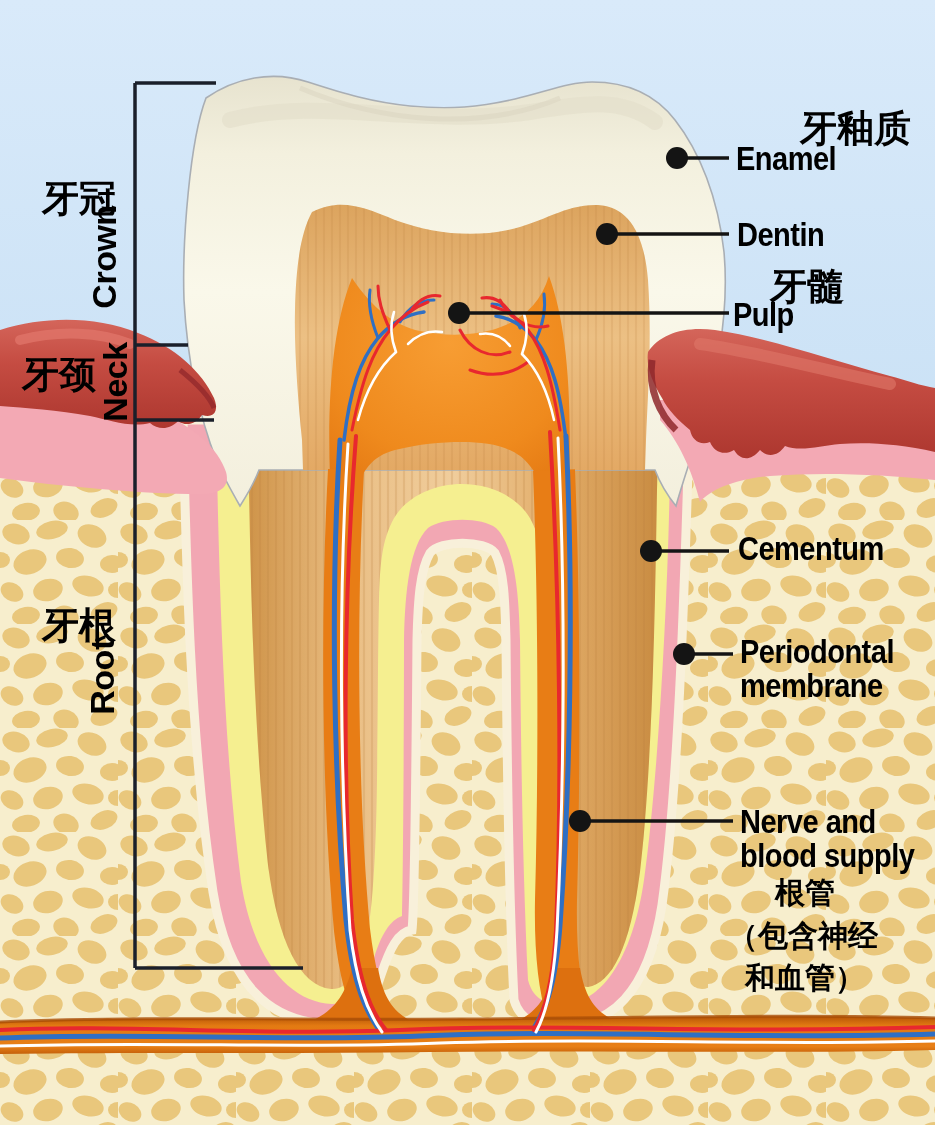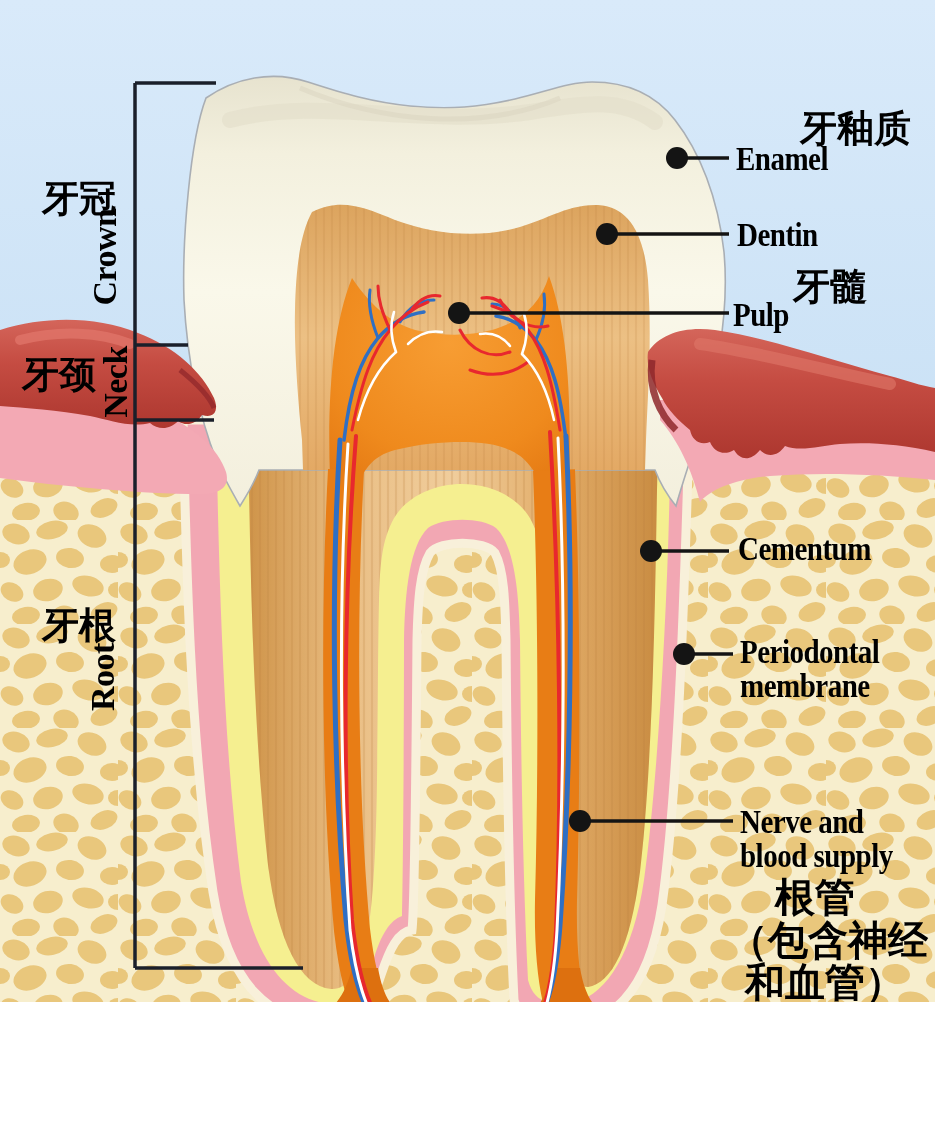--- a/index.html
+++ b/index.html
@@ -1,21 +1,21 @@
 <!DOCTYPE html>
 <html><head>
 <meta charset="utf-8">
 <style>
   html,body{margin:0;padding:0;background:#fff;}
-  .stage{position:relative;width:935px;height:1002px;overflow:hidden;
-         font-family:Liberation Serif, serif;}
+  .stage{position:relative;width:935px;height:1125px;overflow:hidden;
+         font-family:Liberation Sans, sans-serif;}
   .stage svg{position:absolute;left:0;top:0;}
   .lbl{position:absolute;white-space:nowrap;color:#000;line-height:1.04;}
   .zh{font-size:37px;font-weight:700;}
-  .zh-big{font-size:40px;font-weight:700;}
+  .zh-big{font-size:30px;font-weight:700;}
   .en{font-size:33px;font-weight:700;letter-spacing:-0.6px;
       transform:scaleX(.88);transform-origin:left top;}
   .en .ln{display:block;}
   .rot{font-size:34px;font-weight:700;letter-spacing:-0.5px;
        transform:translate(-50%,-50%) rotate(-90deg);}
 </style>
 </head>
 <body>
 
 <div class="stage">
@@ -254,21 +254,21 @@
       <circle cx="580" cy="821" r="11" fill="#141414" stroke="none"></circle>
     </g>
   </g>
 </svg>
 
 <div class="lbl zh" style="left:800px;top:110px">牙釉质</div>
 <div class="lbl en" style="left:736px;top:142px">Enamel</div>
 
 <div class="lbl en" style="left:737px;top:218px">Dentin</div>
 
-<div class="lbl zh" style="left:793px;top:268px">牙髓</div>
+<div class="lbl zh" style="left:770px;top:268px">牙髓</div>
 <div class="lbl en" style="left:733px;top:298px">Pulp</div>
 
 <div class="lbl en" style="left:738px;top:532px">Cementum</div>
 
 <div class="lbl en" style="left:740px;top:635px">
   <span class="ln">Periodontal</span>
   <span class="ln">membrane</span>
 </div>
 
 <div class="lbl en" style="left:740px;top:805px">

